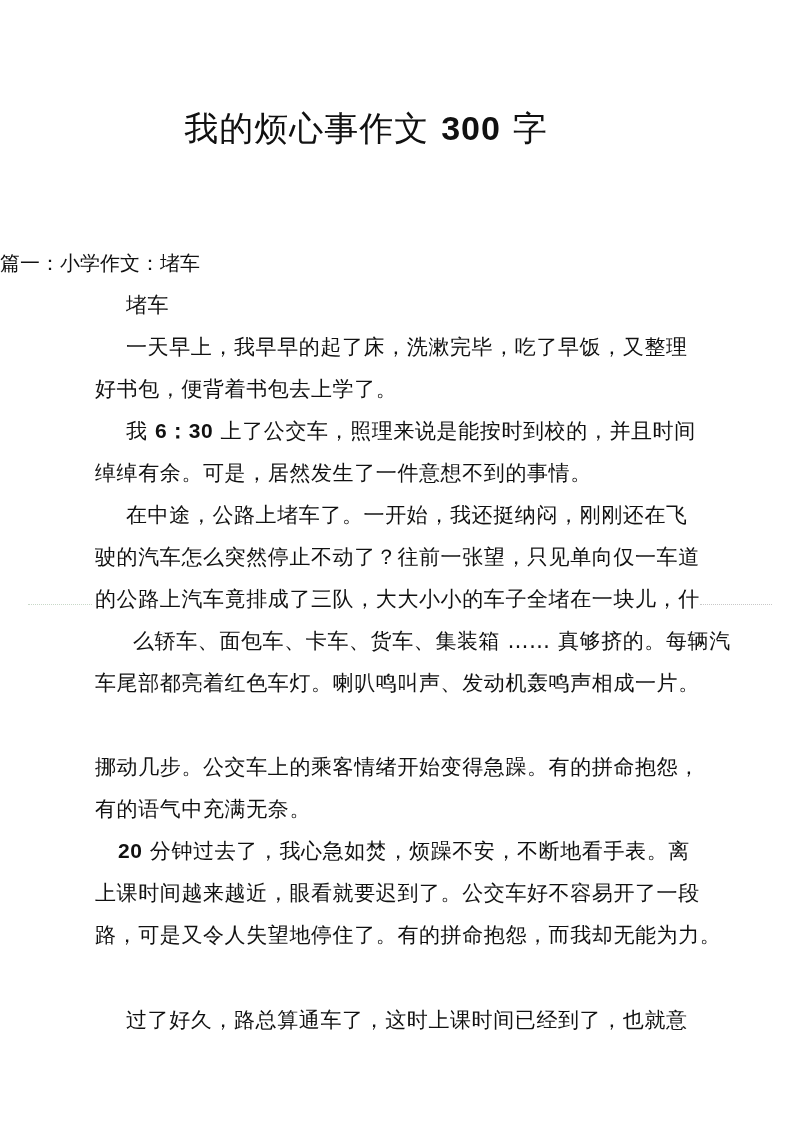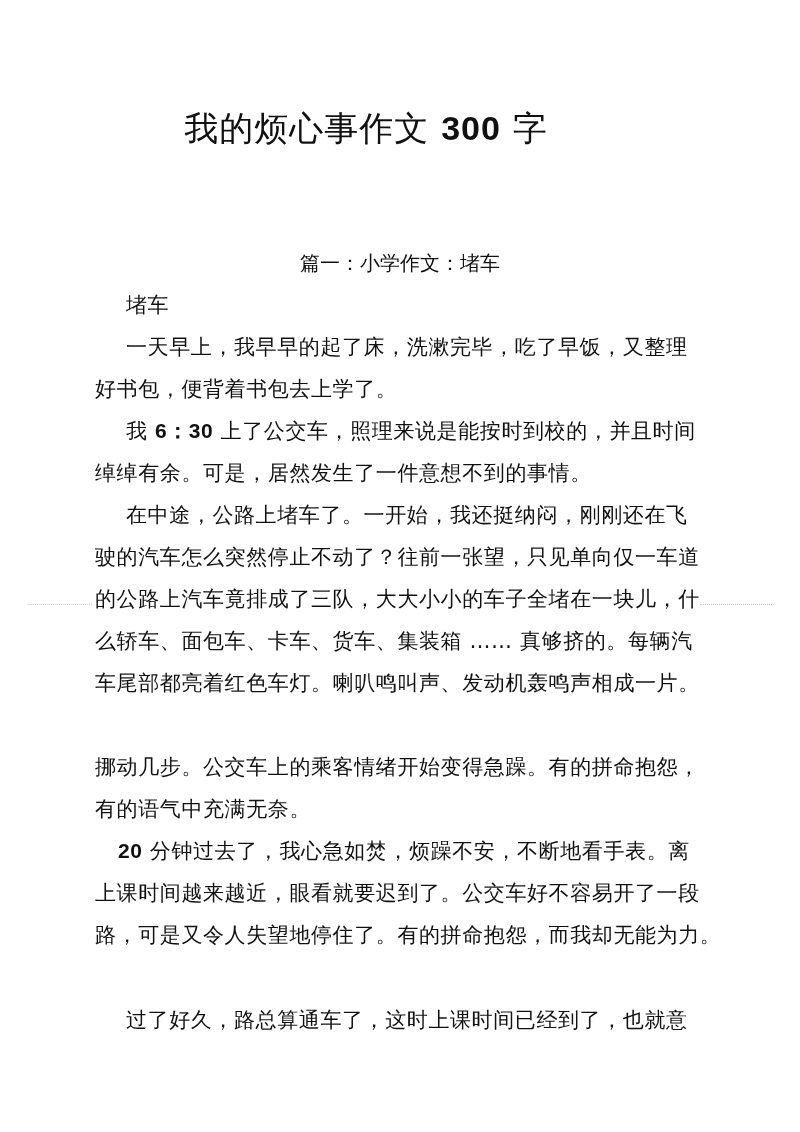--- a/index.html
+++ b/index.html
@@ -9,21 +9,21 @@
       color: #111111;
     }
     .page { position: absolute; left: 0; top: 0; width: 800px; height: 1132px; }
     .title {
       position: absolute; left: 0; top: 104px; width: 732px;
       text-align: center; font-size: 34px; line-height: 48px; font-weight: normal;
       letter-spacing: 1px;
     }
     .title .num { font-family: "Liberation Sans", sans-serif; font-weight: bold; }
     .subtitle {
-      position: absolute; left: 0; top: 248px; width: 800px; text-align: center;
+      position: absolute; left: 0; top: 248px; width: 800px; 
       font-size: 20px; line-height: 30px; padding-left: 0;
     }
     .line {
       position: absolute; left: 95px; white-space: nowrap;
       font-size: 21px; line-height: 30px; letter-spacing: 0.6px;
     }
     .line.indent { left: 126px; }
     .line.indent-sm { left: 118px; }
     .bold-num { font-family: "Liberation Sans", sans-serif; font-weight: bold; }
     .dots {
@@ -43,21 +43,21 @@
 
   <div class="line indent" style="top:332px;">一天早上，我早早的起了床，洗漱完毕，吃了早饭，又整理</div>
   <div class="line" style="top:374px;">好书包，便背着书包去上学了。</div>
 
   <div class="line indent" style="top:416px;"><span>我</span> <span class="bold-num">6：30</span><span> 上了公交车，照理来说是能按时到校的，并且时间</span></div>
   <div class="line" style="top:458px;">绰绰有余。可是，居然发生了一件意想不到的事情。</div>
 
   <div class="line indent" style="top:500px;">在中途，公路上堵车了。一开始，我还挺纳闷，刚刚还在飞</div>
   <div class="line" style="top:542px;">驶的汽车怎么突然停止不动了？往前一张望，只见单向仅一车道</div>
   <div class="line" style="top:584px;">的公路上汽车竟排成了三队，大大小小的车子全堵在一块儿，什</div>
-  <div class="line" style="top:626px;">么轿车、面包车、卡车、货车、集装箱 …… 真够挤的。每辆汽</div>
+  <div class="line" style="top:626px;margin-left:38px;">么轿车、面包车、卡车、货车、集装箱 …… 真够挤的。每辆汽</div>
   <div class="line" style="top:668px;">车尾部都亮着红色车灯。喇叭鸣叫声、发动机轰鸣声相成一片。</div>
 
   <div class="line" style="top:752px;">挪动几步。公交车上的乘客情绪开始变得急躁。有的拼命抱怨，</div>
   <div class="line" style="top:794px;">有的语气中充满无奈。</div>
 
   <div class="line indent-sm" style="top:836px;"><span class="bold-num">20</span><span> 分钟过去了，我心急如焚，烦躁不安，不断地看手表。离</span></div>
   <div class="line" style="top:878px;">上课时间越来越近，眼看就要迟到了。公交车好不容易开了一段</div>
   <div class="line" style="top:920px;">路，可是又令人失望地停住了。有的拼命抱怨，而我却无能为力。</div>
 
   <div class="line indent" style="top:1005px;text-align:center;">过了好久，路总算通车了，这时上课时间已经到了，也就意</div>

